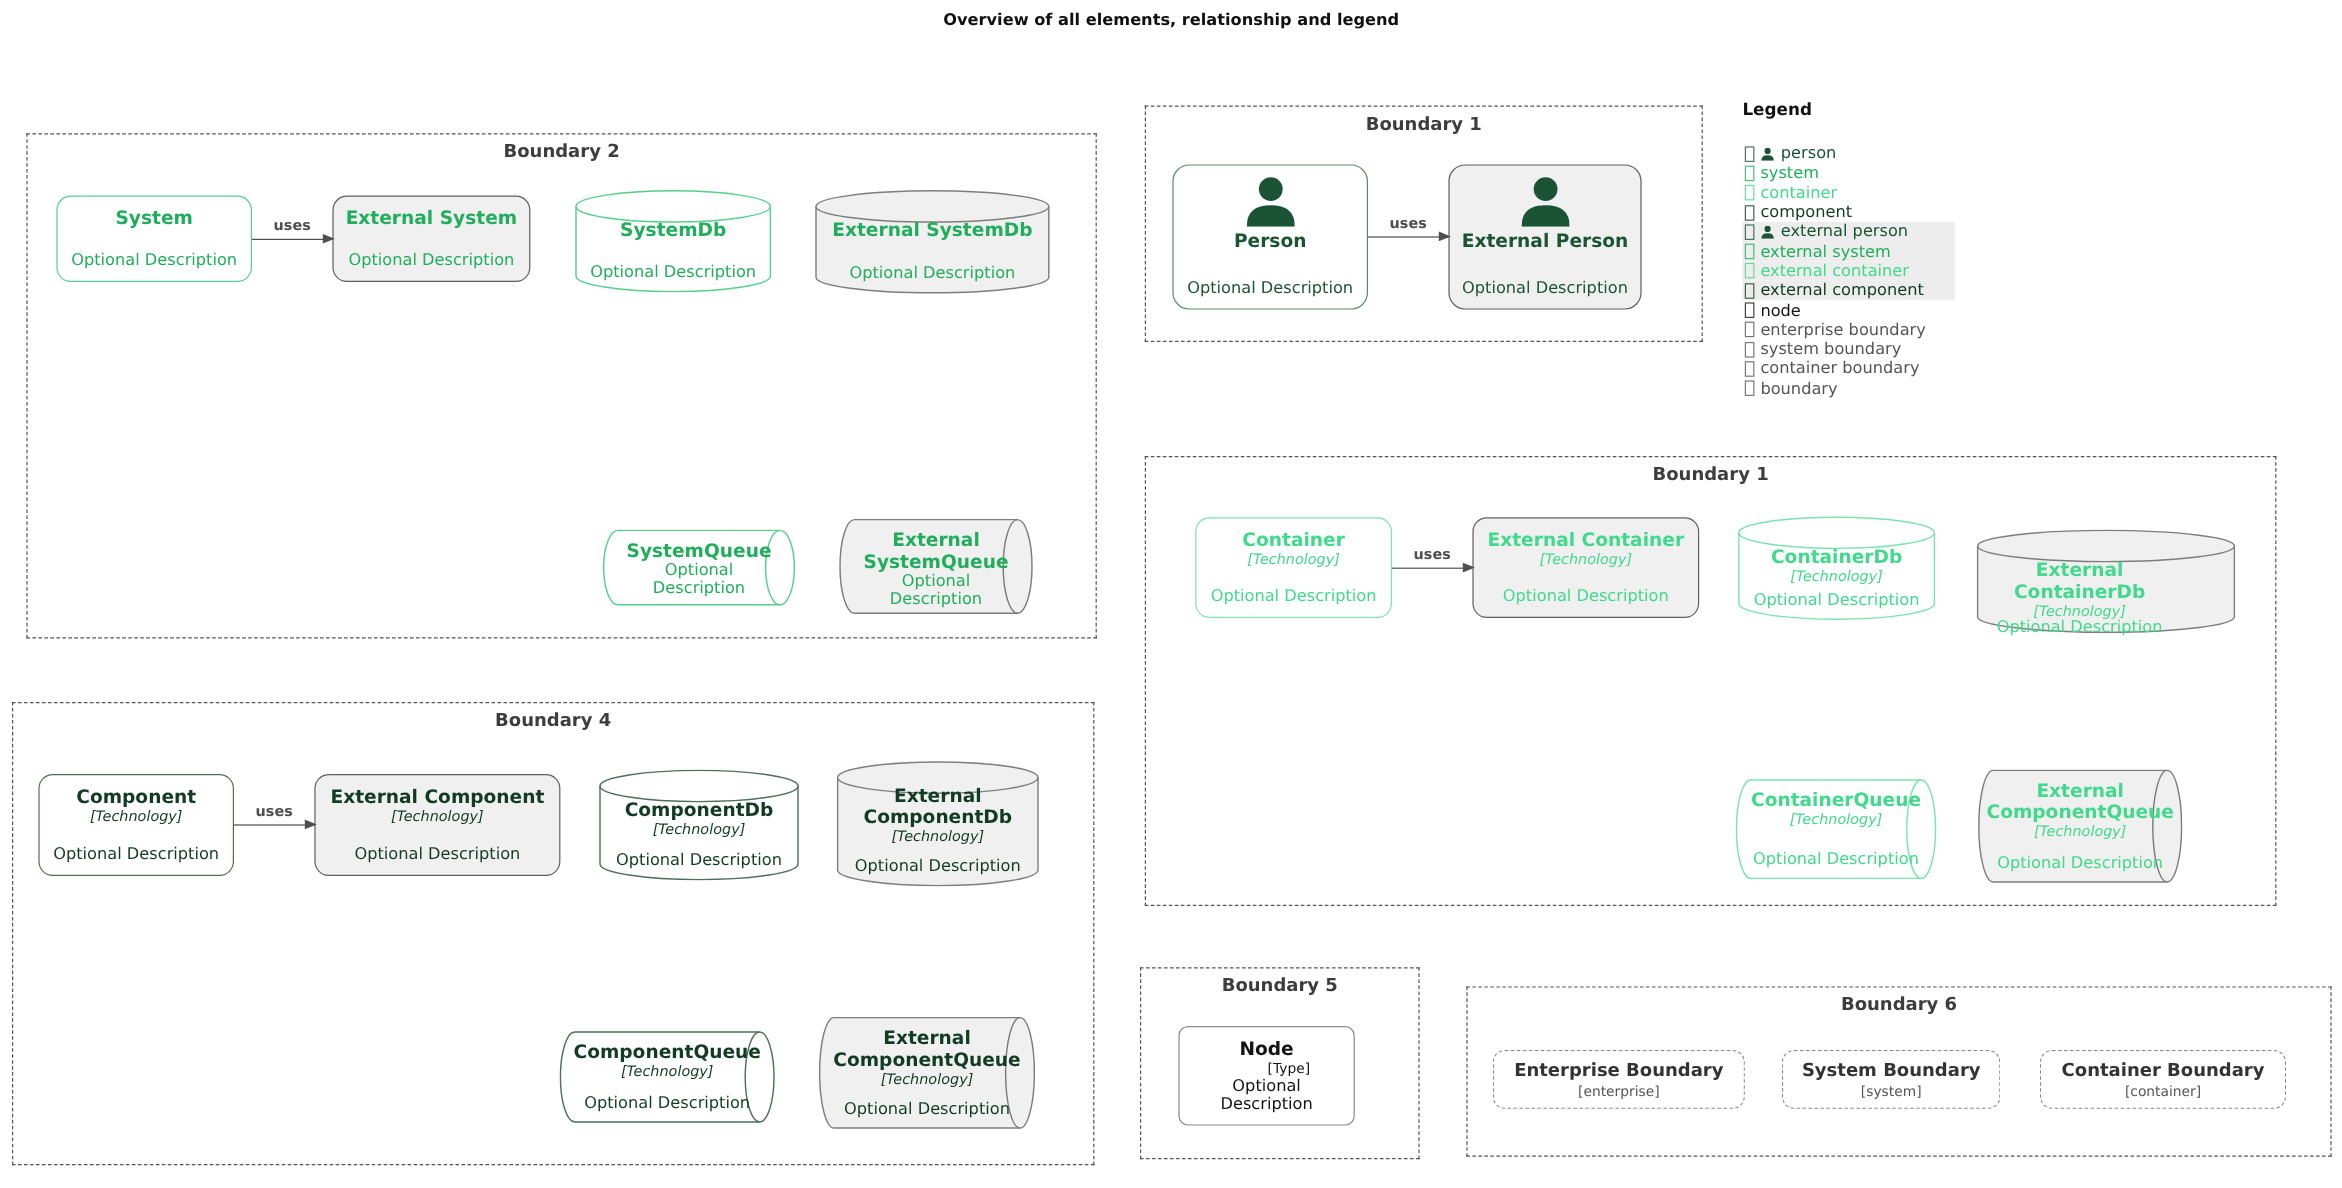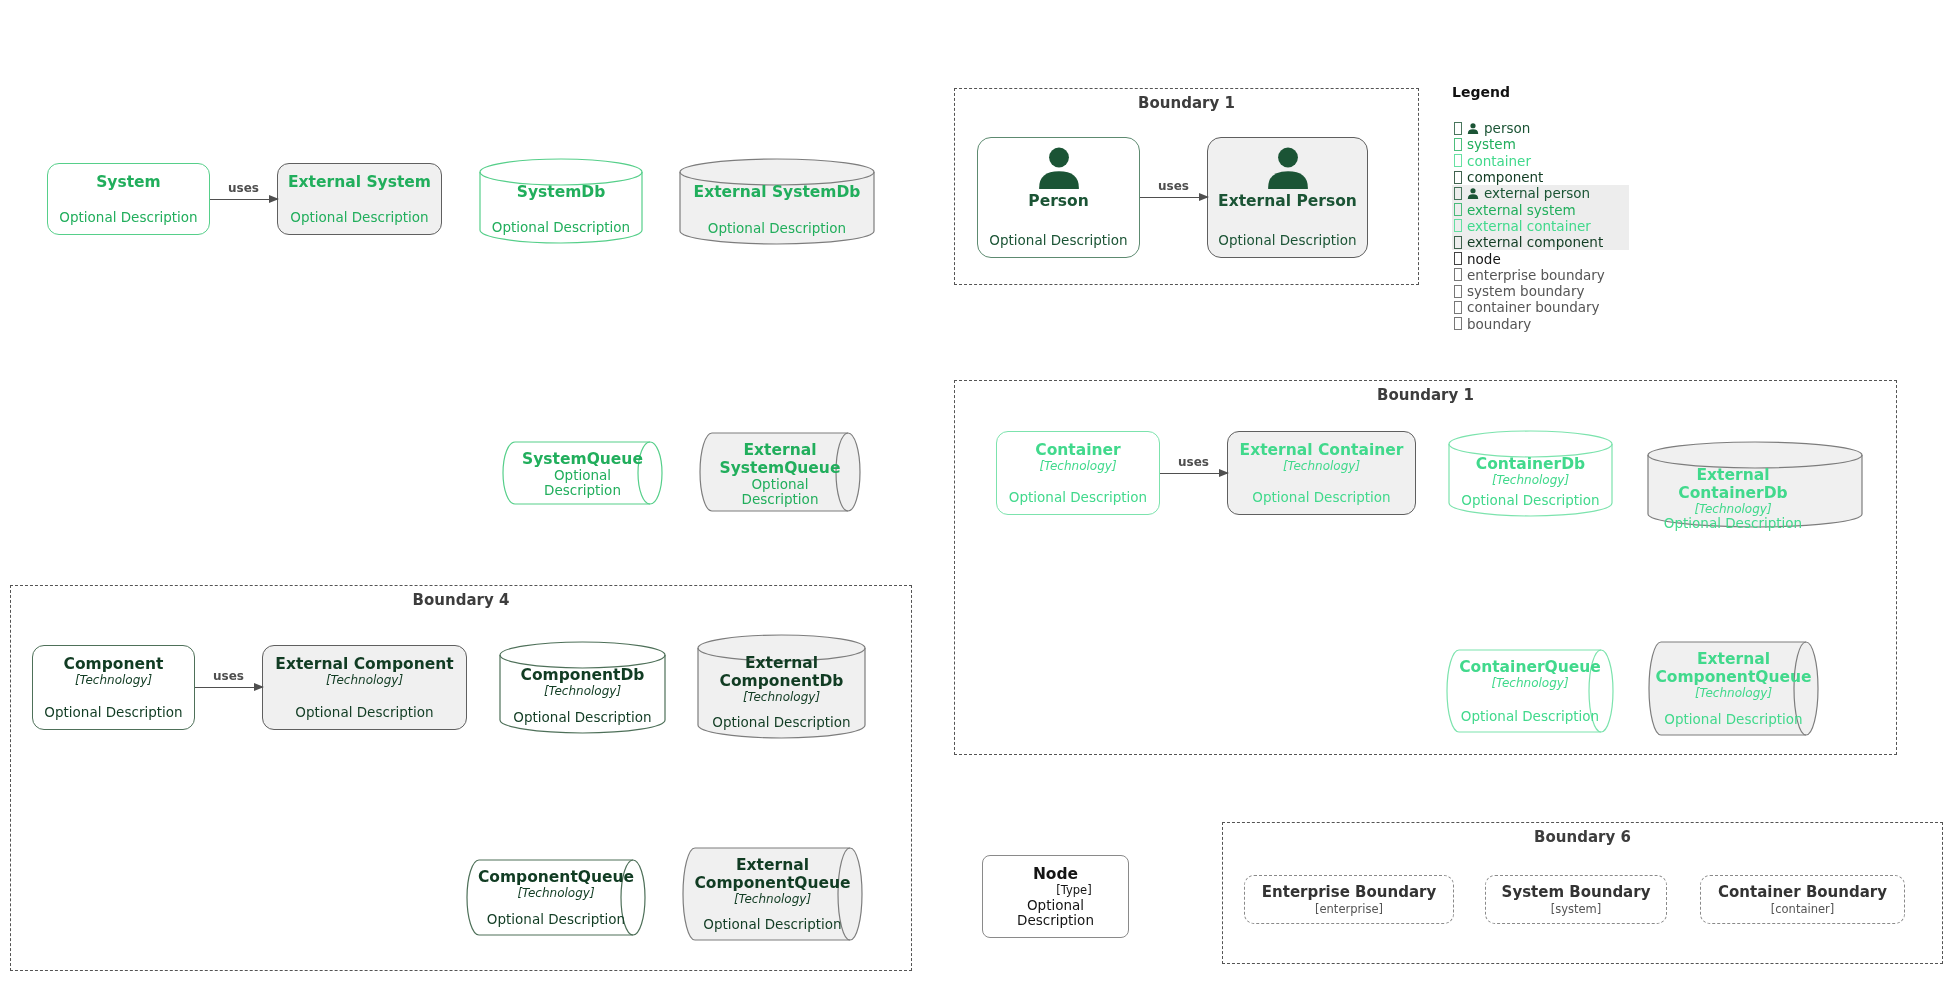--- a/index.html
+++ b/index.html
@@ -68,29 +68,36 @@
   .lrow{display:flex;align-items:center;gap:5px;font-size:13.5px;height:16.3px;padding-left:2px;box-sizing:border-box;}
   .lrow.hl{background:#ededed;}
   .tofu{display:inline-block;width:6px;height:11px;border:1px solid currentColor;opacity:.8;flex:none;}
   .lp{flex:none;fill:currentColor;}
 </style>
 </head>
 <body>
 
 <div id="canvas">
 
-
+  <div class="page-title">Overview of all elements, relationship and legend</div>
+
+  <div class="boundary" style="left:22px;top:111px;width:890px;height:419px">
+    <div class="blabel">Boundary 2</div>
+  </div>
   <div class="boundary" style="left:954px;top:88px;width:463px;height:195px">
     <div class="blabel">Boundary 1</div>
   </div>
   <div class="boundary" style="left:954px;top:380px;width:941px;height:373px">
     <div class="blabel">Boundary 1</div>
   </div>
   <div class="boundary" style="left:10px;top:585px;width:900px;height:384px">
     <div class="blabel">Boundary 4</div>
+  </div>
+  <div class="boundary" style="left:950px;top:806px;width:231px;height:158px">
+    <div class="blabel">Boundary 5</div>
   </div>
   <div class="boundary" style="left:1222px;top:822px;width:719px;height:140px">
     <div class="blabel">Boundary 6</div>
   </div>
 
   <div class="ebox plain fam-system" style="left:47px;top:163px;width:163px;height:72px">
     <div class="t">System</div>
     <div class="d">Optional Description</div>
   </div>
   <div class="ebox ext fam-system" style="left:277px;top:163px;width:165px;height:72px">

